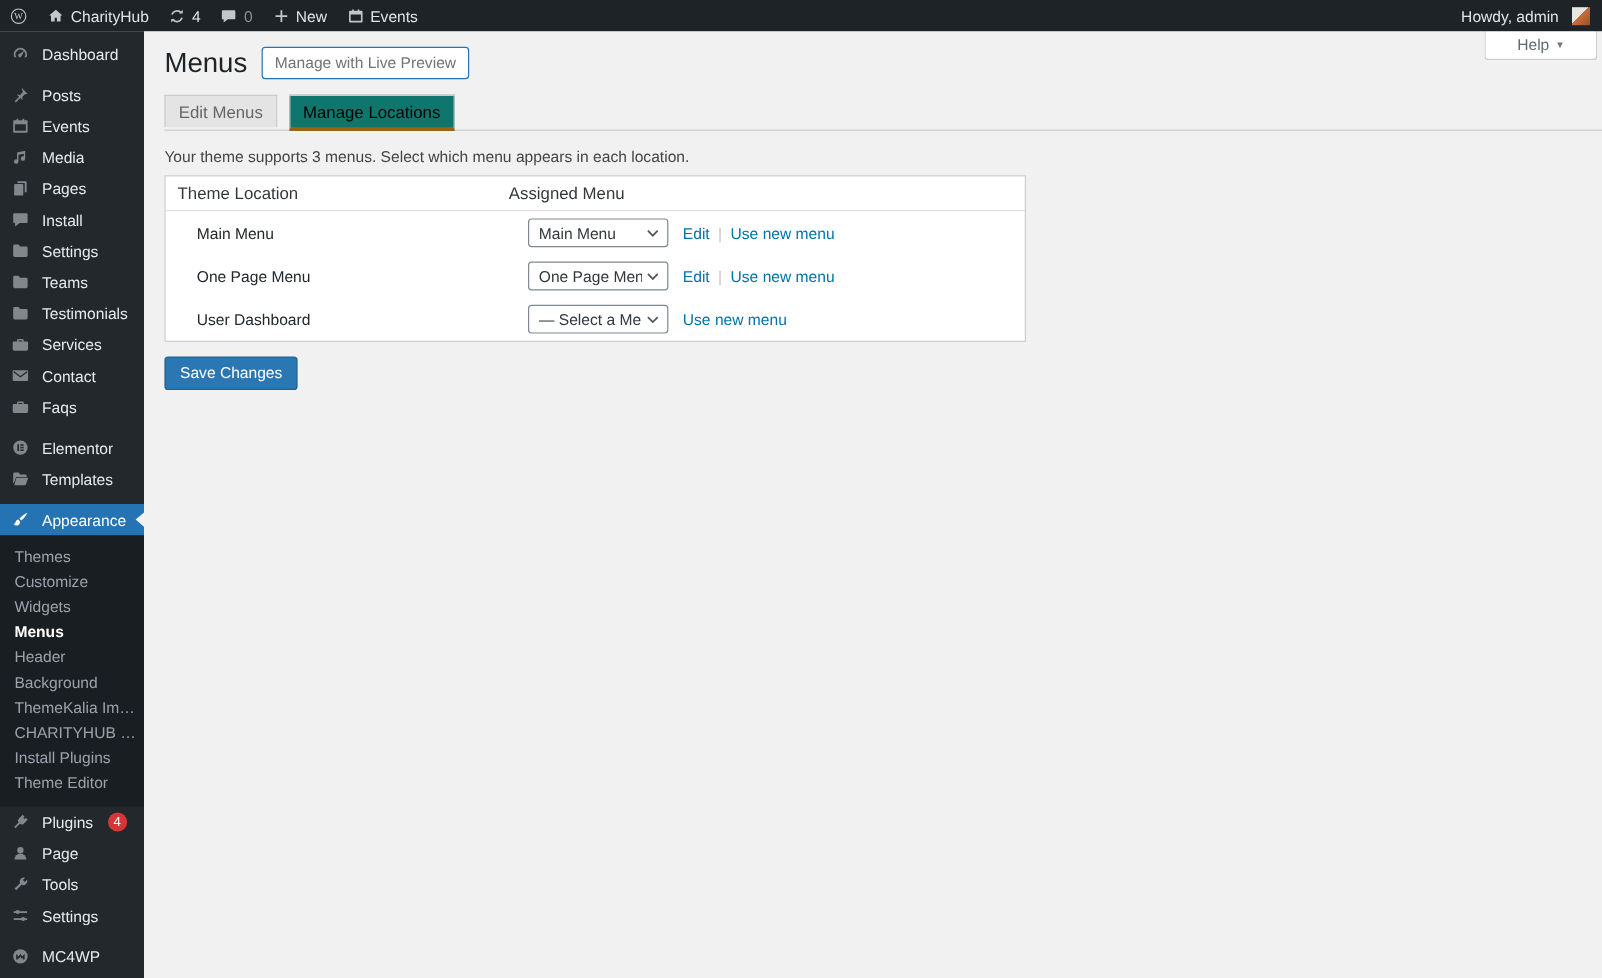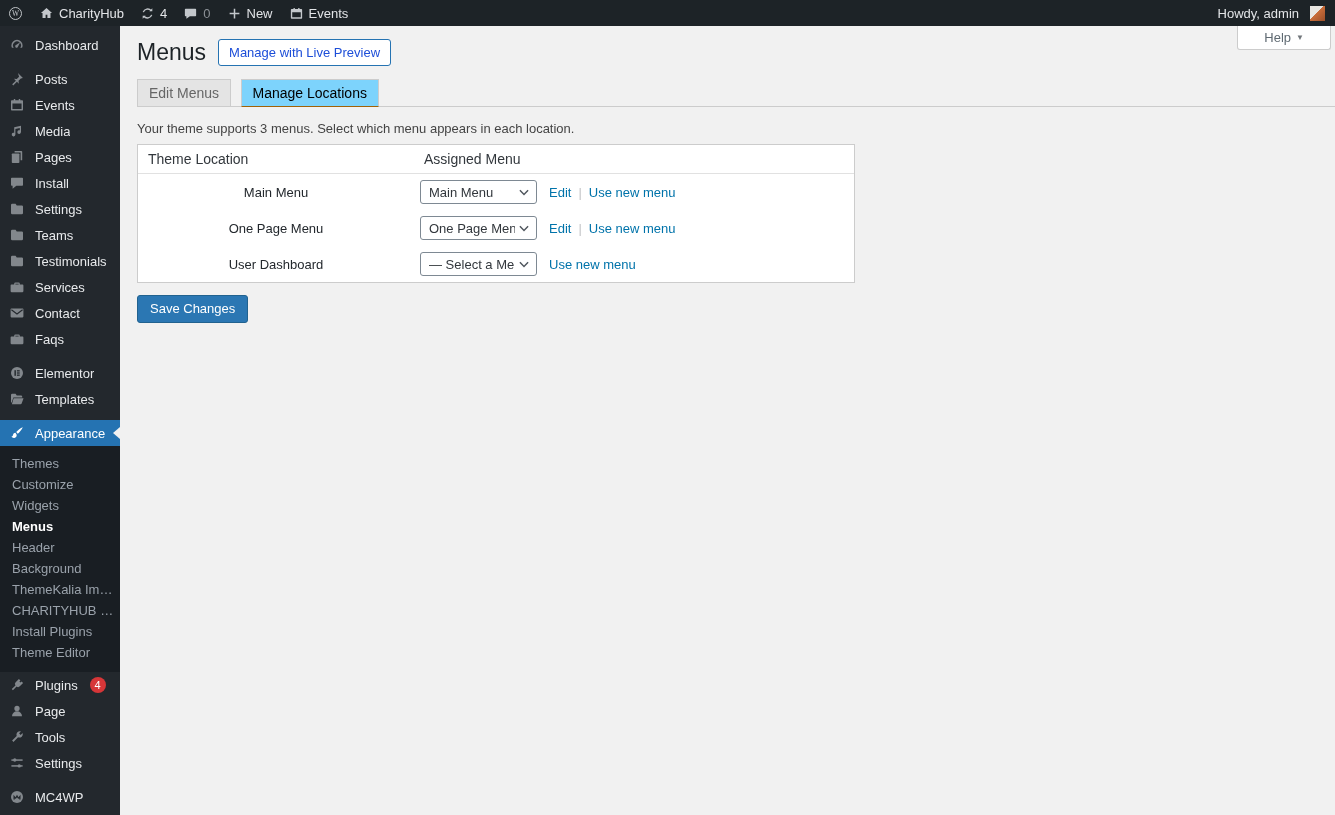--- a/index.html
+++ b/index.html
@@ -65,43 +65,43 @@
     position:absolute; top:0; right:4px; background:#fff; border:1px solid #ccc; border-top:none;
     border-radius:0 0 3px 3px; padding:4px 26px; font-size:13px; color:#5f6a72;
     display:flex; align-items:center; gap:5px;
   }
   .help-btn .caret { font-size:8px; color:#72777c; }
 
   .wrap { margin:0 0 0 17px; }
   .title-row { display:flex; align-items:center; padding-top:12px; }
   .page-title { font-size:23px; font-weight:400; color:#1d2327; line-height:29px; margin:0; }
   .live-preview-btn {
-    margin-left:12px; background:#fff; border:1px solid #2573b2; color:#1d4ed8;
+    margin-left:12px; background:#fff; border:1px solid #2573b2; color:#737373;
     font-size:13px; padding:4px 10px; border-radius:3px; line-height:17px;
     font-family:"Liberation Sans", sans-serif; cursor:pointer;
   }
 
   .nav-tabs { margin-top:12px; border-bottom:1px solid #ccc; padding-left:0; }
   .nav-tab {
     display:inline-block; border:1px solid #ccc; border-bottom:none; margin-bottom:-1px;
     padding:5px 11px; font-size:14px; line-height:16px; background:#e4e4e4; color:#666;
     margin-right:5px;
   }
-  .nav-tab.active { background:#7dd3fc; color:#000; border-bottom:1px solid #a16207;text-align:right; }
+  .nav-tab.active { background:#0f766e; color:#000; border-bottom:3px solid #a16207;text-align:right; }
 
   .desc { font-size:13px; color:#444; margin:14px 0 8px; }
 
   .loc-card { width:718px; background:#fff; border:1px solid #ccc; }
   table.loc-table { width:100%; border-collapse:collapse; }
   .loc-table th {
     text-align:left; font-weight:400; font-size:14px; color:#32373c;
     padding:6px 10px; border-bottom:1px solid #e1e1e1; height:27px;
   }
   .loc-table th:first-child { width:276px; }
-  .loc-table td { padding:6px 6px; font-size:13px; color:#23282d; vertical-align:middle;text-align:center; }
+  .loc-table td { padding:6px 26px; font-size:13px; color:#23282d; vertical-align:middle; }
   .loc-table tbody tr td { height:35px; }
   .assigned-cell { display:flex; align-items:center; }
 
   .fake-select {
     width:117px; height:24px; background:#fff; border:1px solid #7e8993; border-radius:3px;
     display:inline-flex; align-items:center; justify-content:space-between;
     padding:0 7px 0 8px; font-size:13px; color:#32373c; cursor:pointer; flex-shrink:0;
   }
   .fake-select .sel-val { white-space:nowrap; overflow:hidden; }
   .fake-select svg { width:10px; height:7px; flex-shrink:0; margin-left:4px; }

